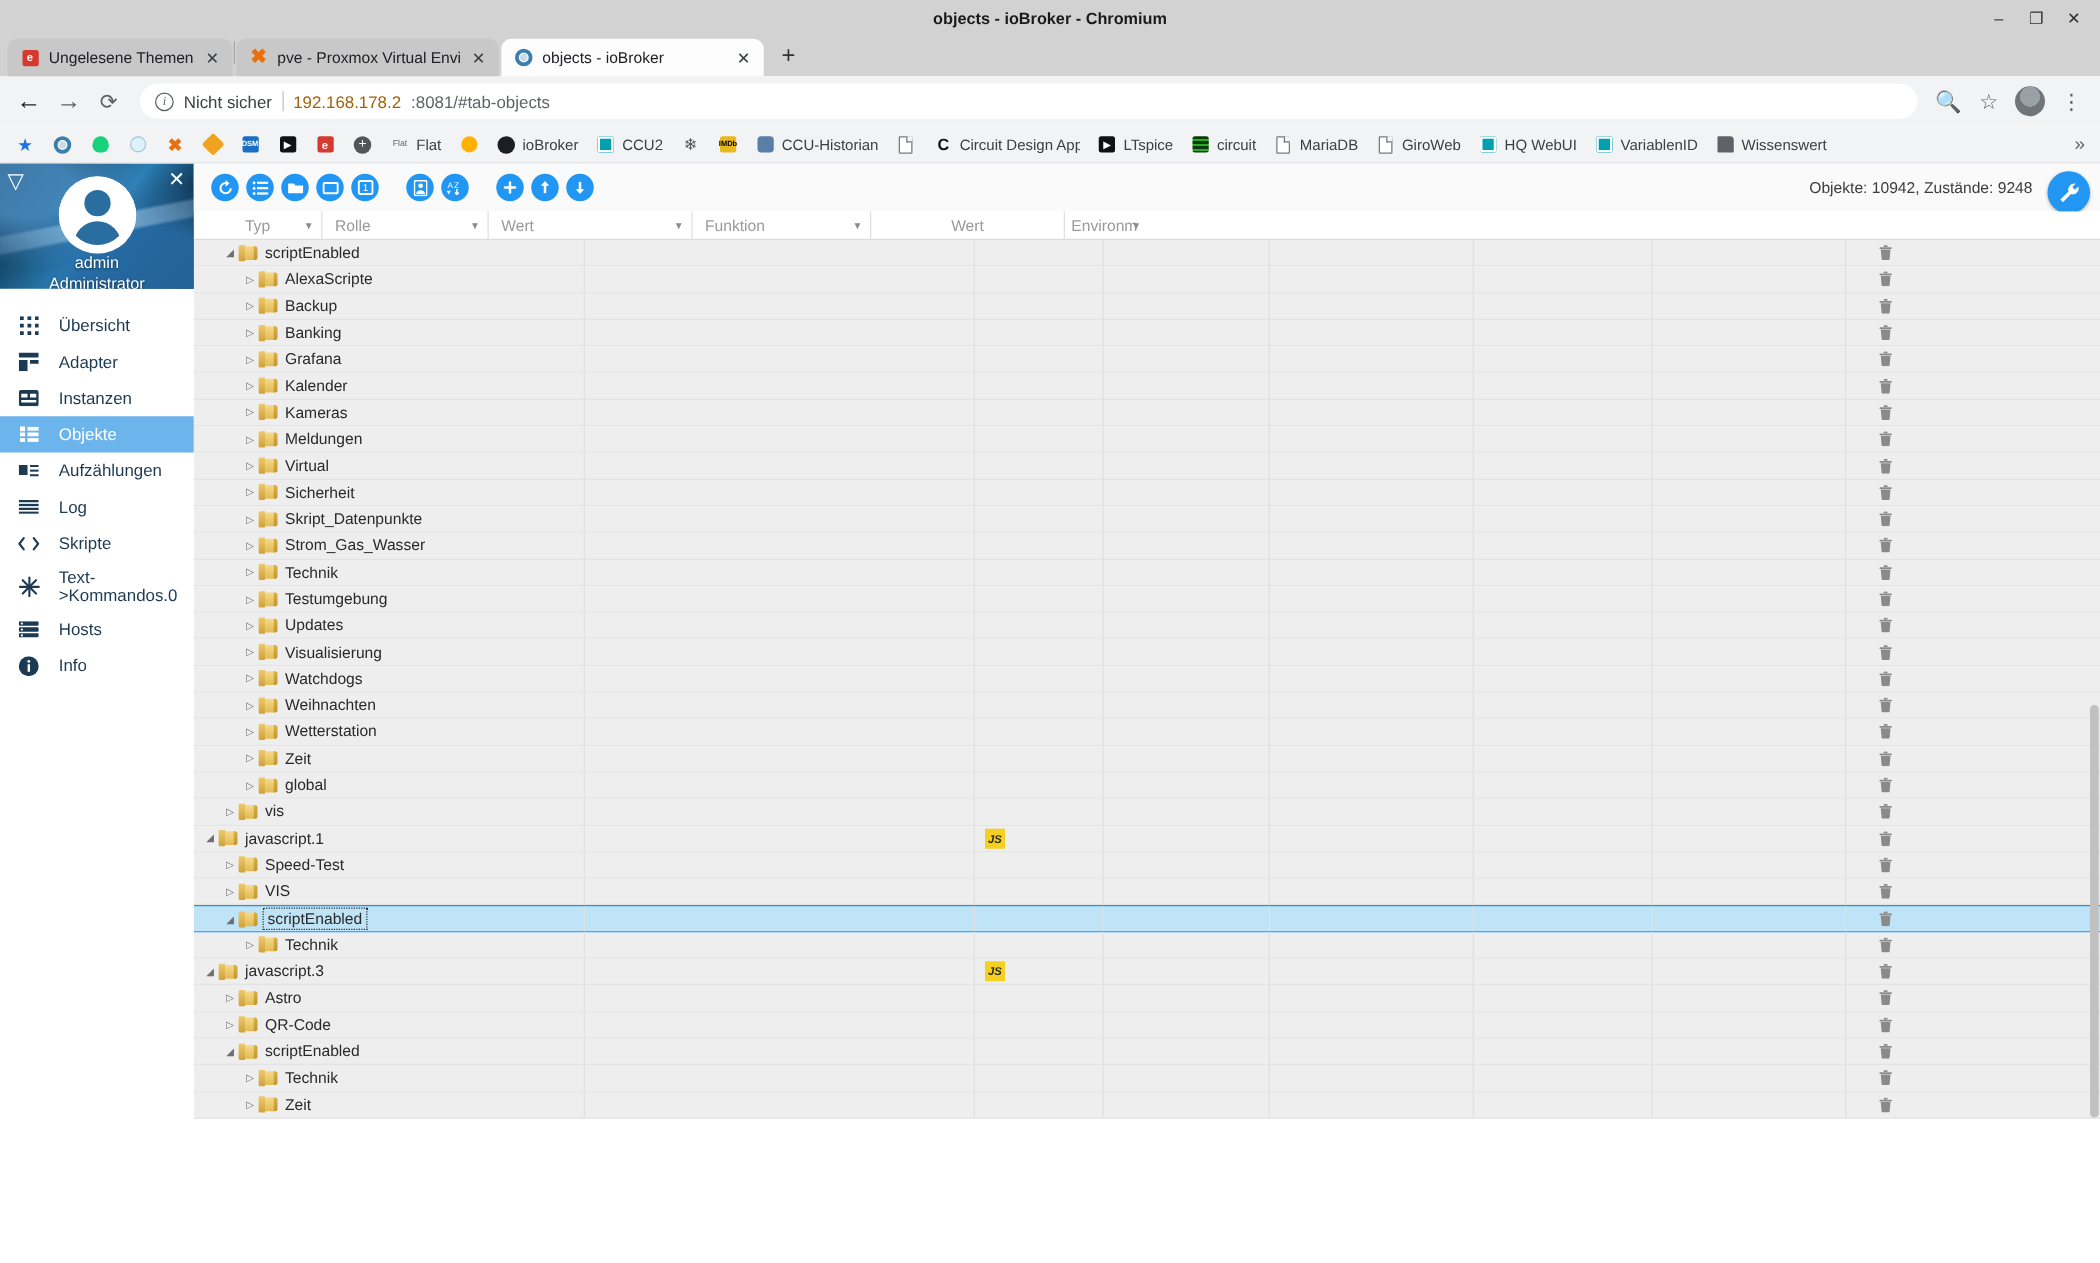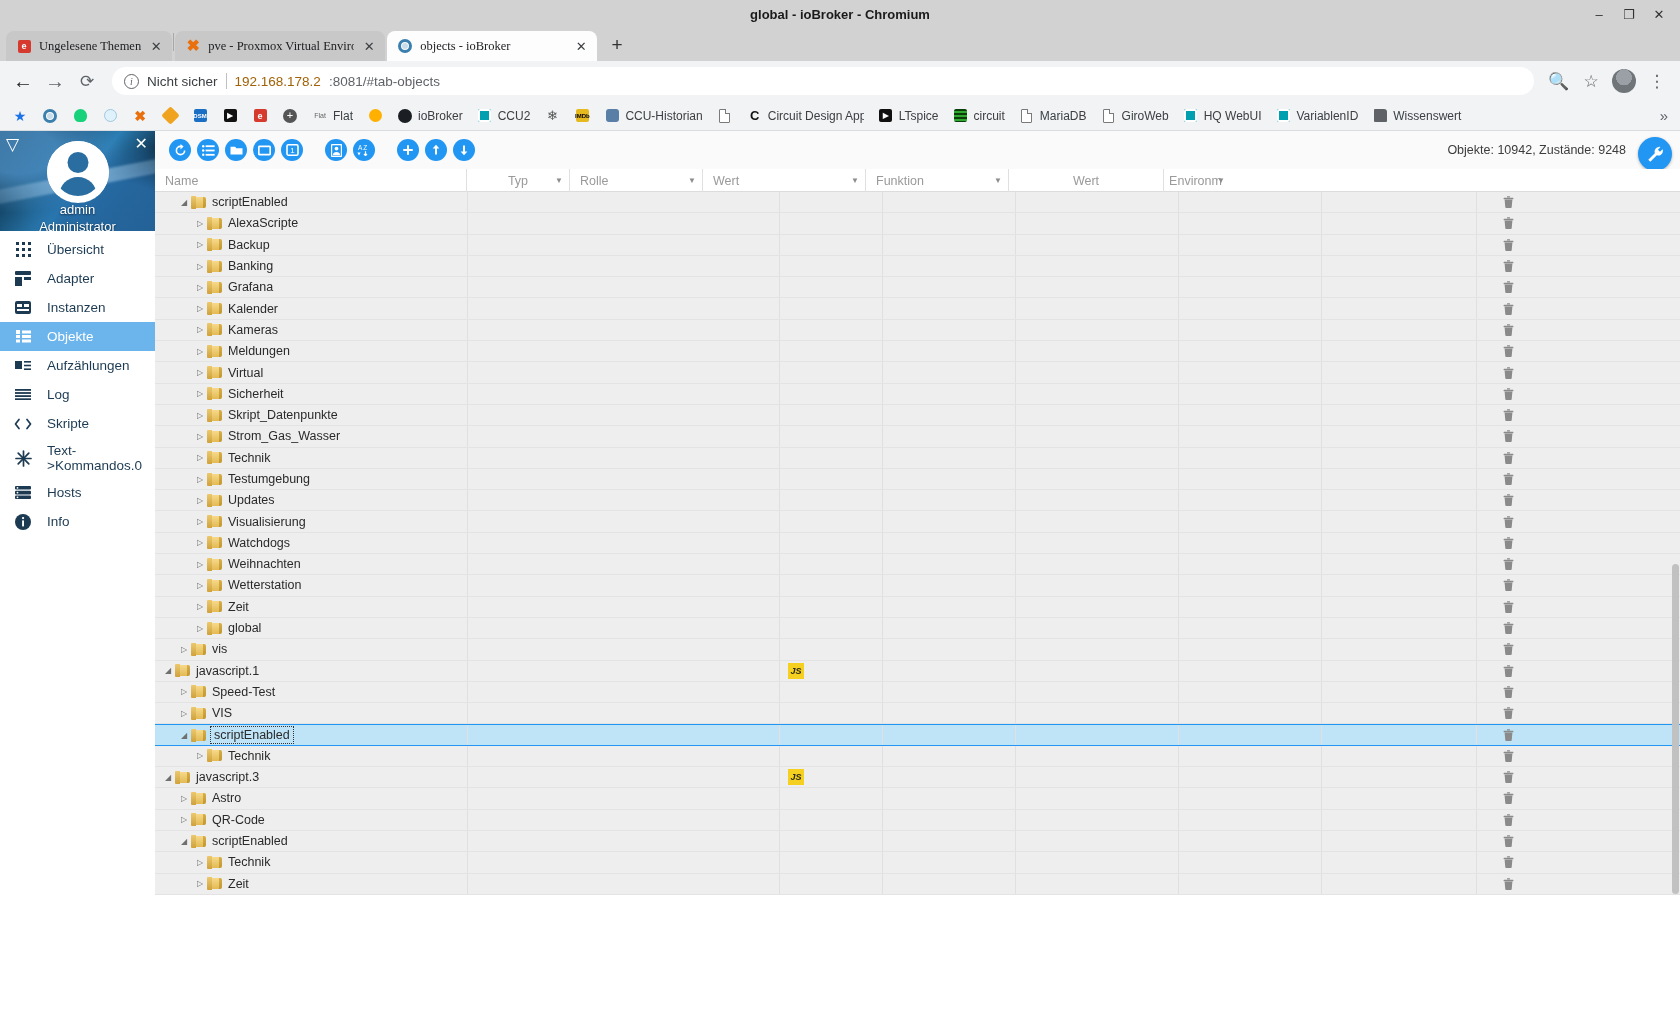--- a/index.html
+++ b/index.html
@@ -25,21 +25,21 @@
   .tabstrip { height: 33px; background: #d2d2d2; display: flex; align-items: flex-end; padding-left: 6px; }
   .tab {
     height: 30px; display: flex; align-items: center; gap: 7px;
     padding: 0 8px 0 10px; border-radius: 8px 8px 0 0; min-width: 150px;
     max-width: 210px; position: relative; font-size: 12.5px; color: #202124;
   }
   .tab.inactive { background: #c8c8c8; }
   .tab.active { background: #fdfdfd; }
   .tab-sep { width:1px; height:18px; background:#a8a8a8; align-self:center; margin:0 1px 6px 1px;}
   .tab-fav { width: 16px; height: 16px; flex: 0 0 16px; display: flex; align-items: center; justify-content: center; }
-  .tab-label { flex: 1 1 auto; white-space: nowrap; overflow: hidden; text-overflow: clip; font-family: Liberation Serif, serif; }
+  .tab-label { flex: 1 1 auto; white-space: nowrap; overflow: hidden; text-overflow: clip; }
   .tab-close { width: 16px; height: 16px; flex: 0 0 16px; display: flex; align-items: center;
                justify-content: center; font-size: 13px; color: #3c4043; }
   .newtab { width: 28px; height: 28px; display: flex; align-items: center; justify-content: center;
             font-size: 19px; color: #333; margin-left: 6px; margin-bottom: 2px; }
 
   
   .fav-ring { width:14px;height:14px;border-radius:50%;border:3px solid #3a7fae;
               background:#c9dcea; box-shadow: inset 0 0 0 1px #fff;}
   .fav-x { font-size: 16px; font-weight: bold; color: #e8700f; line-height: 1; }
   .fav-red { width:13px;height:13px;background:#d63a2e;border-radius:2px;color:#fff;
@@ -108,21 +108,21 @@
   .avatar .head { position: absolute; left: 50%; top: 11px; transform: translateX(-50%);
                   width: 21px; height: 21px; border-radius: 50%; background: #2a6da0; }
   .avatar .body { position: absolute; left: 50%; top: 36px; transform: translateX(-50%);
                   width: 38px; height: 30px; border-radius: 19px 19px 0 0; background: #2a6da0; }
   .avatar:after { content:""; position:absolute; inset:0; border-radius:50%;
                   box-shadow: inset 0 0 0 7px #fff; }
   .side-user { position: absolute; left: 0; right: 0; top: 70px; text-align: center; z-index: 3;
                color: #fff; font-size: 13px; line-height: 17px; text-shadow: 0 1px 2px rgba(0,0,0,.6); }
   .side-user .role { font-size: 13px; }
 
-  .side-list { padding-top: 4px; }
+  .side-list { padding-top: 15px; }
   .side-item { height: 29px; display: flex; align-items: center; gap: 14px; padding: 0 0 0 13px;
                font-size: 13.5px; color: #1c3a52; }
   .side-item.selected { background: #6cb4ec; color: #ffffff; }
   .side-item.tall { height: 40px; align-items: center; }
   .side-ico { width: 20px; flex: 0 0 20px; display: flex; align-items: center; justify-content: center; }
   .side-label { line-height: 15px; }
 
   svg.si { display: block; }
 
   
@@ -181,21 +181,21 @@
   .trash { width: 100%; display: flex; align-items: center; justify-content: center; }
 
   
   .vscroll { position: absolute; right: 0; top: 0; width: 9px; height: 100%; background: transparent; }
   .vthumb { position: absolute; right: 1px; width: 7px; background: #c1c1c1; border-radius: 4px; }
 </style>
 </head>
 <body>
 
 <div class="titlebar">
-  <div class="titlebar-title">global - ioBroker - Chromium</div>
+  <div class="titlebar-title">objects - ioBroker - Chromium</div>
   <div class="win-controls">
     <div class="win-btn">–</div>
     <div class="win-btn">❐</div>
     <div class="win-btn close">✕</div>
   </div>
 </div>
 
 <div class="tabstrip">
   <div class="tab inactive">
     <span class="tab-fav">
@@ -613,23 +613,20 @@
       <div class="counts">Objekte: 10942, Zustände: 9248</div>
       <div class="settings-fab">
         <svg width="17" height="17" viewBox="0 0 19 19">
             <path d="M13.5 1.2a5.1 5.1 0 0 0-4.8 6.8L1.4 15.3l2.3 2.3 7.3-7.3a5.1 5.1 0 0 0 6.8-4.8c0-.7-.15-1.35-.4-1.95l-2.9 2.9-2.35-2.35 2.9-2.9c-.6-.25-1.25-.4-1.95-.4z" fill="#ffffff"></path>
           </svg>
       </div>
     </div>
 
     <div class="table-wrap">
       <div class="thead">
-        <div class="th" style="width:312px">
-            <span>Name</span>
-          </div>
         <div class="th center" style="width:103px">
             <span>Typ</span>
             <span class="caret">▼</span>
           </div>
         <div class="th" style="width:133px">
             <span>Rolle</span>
             <span class="caret">▼</span>
           </div>
         <div class="th" style="width:163px">
             <span>Wert</span>

